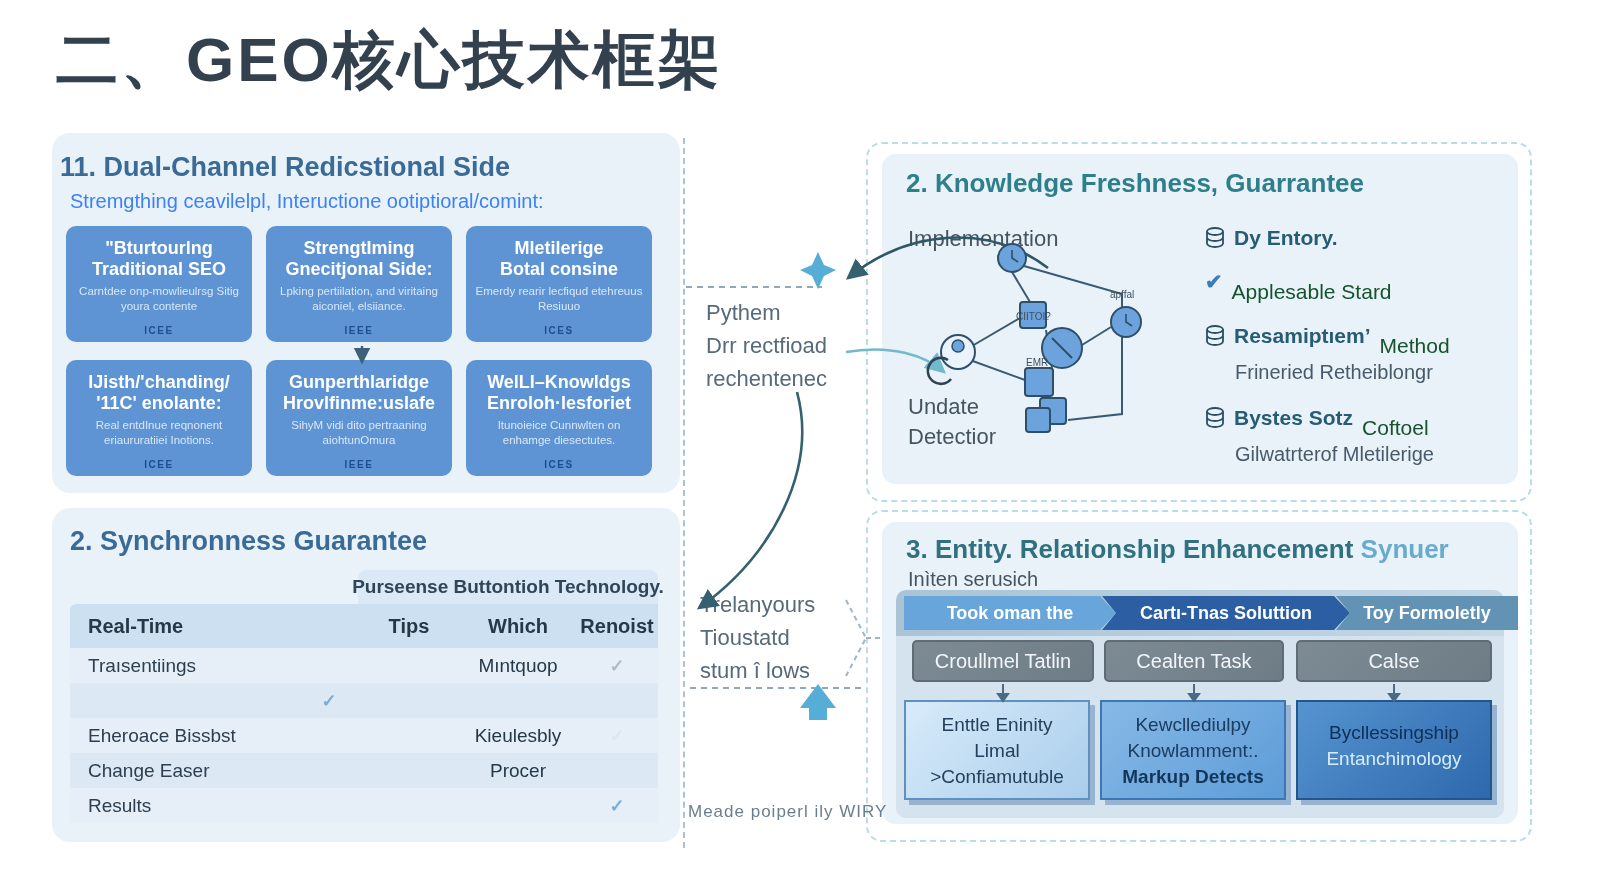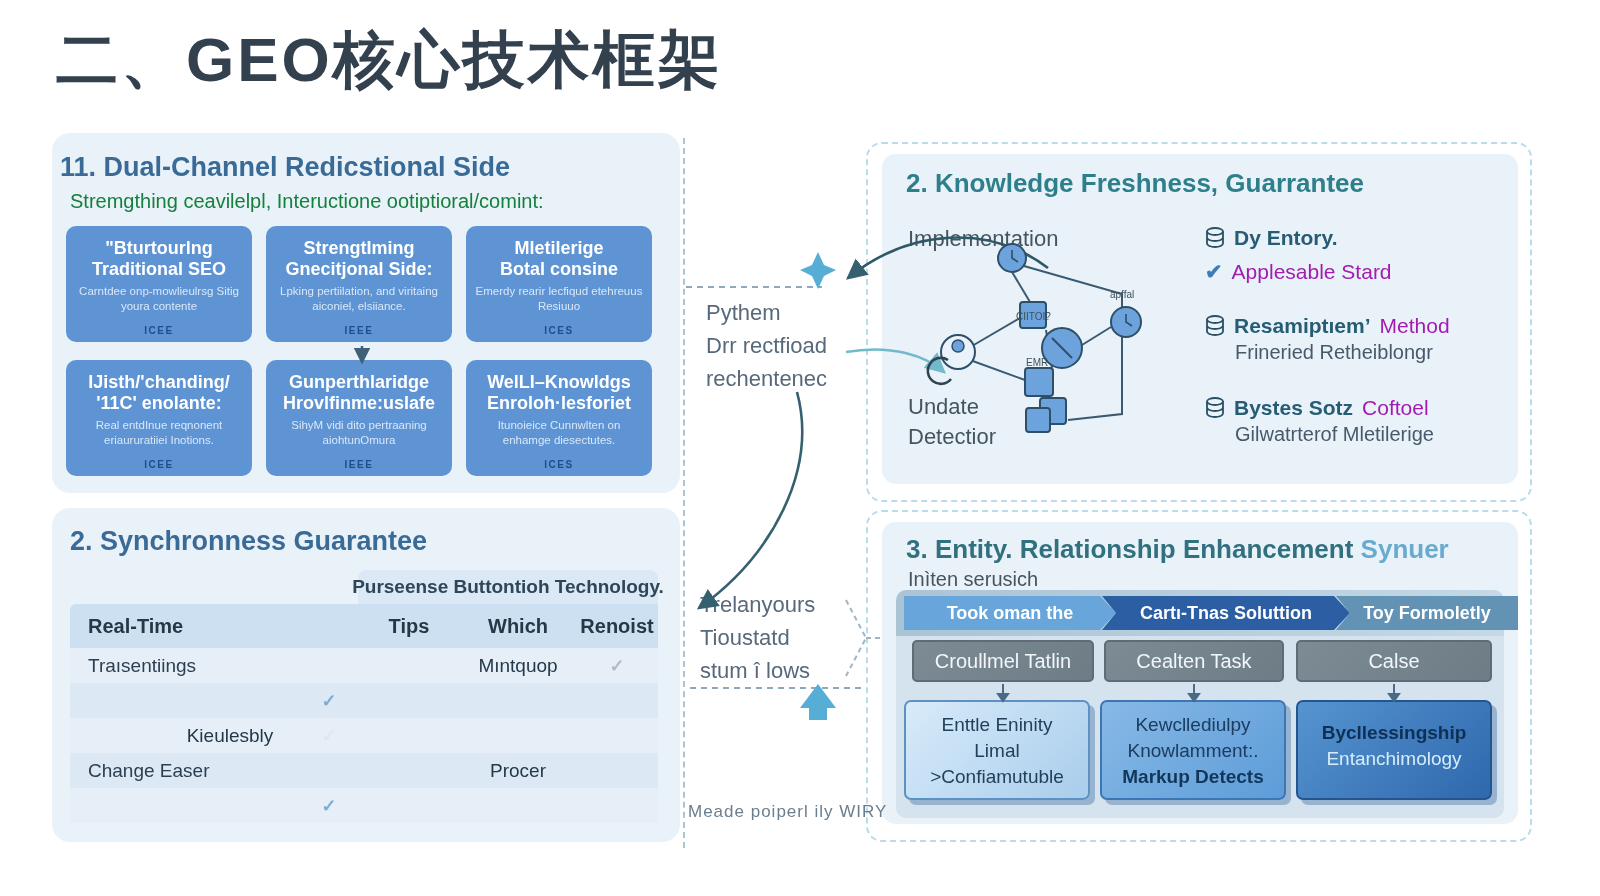--- a/index.html
+++ b/index.html
@@ -6,21 +6,21 @@
   body{width:1600px;height:896px;background:#ffffff;font-family:"Liberation Sans",sans-serif;position:relative;overflow:hidden;}
   .abs{position:absolute;}
   
   #title{left:56px;top:18px;font-size:62px;font-weight:700;color:#33404d;letter-spacing:3px;white-space:nowrap;}
   
   .panel{background:#e9f1f9;border-radius:18px;}
   #p1{left:52px;top:133px;width:628px;height:360px;}
   #p2{left:52px;top:508px;width:628px;height:334px;}
   #p1h,#p2h{font-size:27px;font-weight:700;color:#3a6b97;white-space:nowrap;}
   #p1h{left:60px;top:152px;}
-  #p1sub{left:70px;top:190px;font-size:20px;color:#15803d;white-space:nowrap;}
+  #p1sub{left:70px;top:190px;font-size:20px;color:#3b82f6;white-space:nowrap;}
   #p2h{left:70px;top:526px;}
   
   #boxes{left:66px;top:226px;width:586px;display:grid;grid-template-columns:repeat(3,1fr);gap:18px 14px;}
   .bluebox{background:#5e94d4;border-radius:10px;height:116px;color:#fff;text-align:center;padding:12px 8px 6px;box-sizing:border-box;position:relative;}
   .bluebox .t{font-size:18px;font-weight:700;line-height:1.18;}
   .bluebox .b{font-size:11.5px;color:#d9e7f8;margin-top:4px;line-height:1.3;}
   .bluebox .badge{position:absolute;bottom:6px;left:0;right:0;font-size:10px;font-weight:700;color:#1d4e8e;letter-spacing:1.5px;}
   
   #grouphdr{left:358px;top:570px;width:300px;height:34px;background:#dbe8f5;border-radius:8px 8px 0 0;font-size:19px;font-weight:700;color:#2e4658;display:flex;align-items:center;justify-content:center;white-space:nowrap;}
   #thead{left:70px;top:604px;width:588px;height:44px;background:#cdе0f1;background:#cde0f1;display:flex;align-items:center;border-radius:6px 0 0 0;}
@@ -48,44 +48,44 @@
   #p3o{left:866px;top:142px;width:662px;height:356px;}
   #p4o{left:866px;top:510px;width:662px;height:328px;}
   #p3{left:882px;top:154px;width:636px;height:330px;background:#e9f2f9;border-radius:14px;}
   #p4{left:882px;top:522px;width:636px;height:302px;background:#e9f2f9;border-radius:14px;}
   #p3h{left:906px;top:168px;font-size:26px;font-weight:700;color:#2e7f8c;white-space:nowrap;}
   #impl{left:908px;top:226px;font-size:22px;color:#44555f;}
   #update{left:908px;top:392px;font-size:22px;color:#44555f;line-height:30px;}
   .kitem{position:absolute;left:1205px;white-space:nowrap;}
   .kline1{display:flex;align-items:center;gap:9px;}
   .kbold{font-weight:700;color:#265c74;font-size:21px;}
-  .krest{color:#a21caf;font-size:21px;}
+  .krest{color:#14532d;font-size:21px;margin-top:20px;}
   .kline2{margin-left:30px;color:#47596a;font-size:20px;margin-top:3px;}
   .kcheck{font-size:21px;color:#3e7cb8;font-weight:700;}
   
   #p4h{left:906px;top:534px;font-size:26px;font-weight:700;color:#30707f;white-space:nowrap;}
   #p4h .accent{color:#68abce;}
   #p4sub{left:908px;top:568px;font-size:20px;color:#44555f;}
   #p4band{left:896px;top:590px;width:608px;height:46px;background:linear-gradient(90deg,#aac4d6,#c4d8e5);border-radius:10px 10px 0 0;}
   #p4low{left:896px;top:636px;width:608px;height:182px;background:#d5e3ef;border-radius:0 0 10px 10px;}
   #chevbar{left:904px;top:596px;display:flex;}
   .chev{height:34px;display:flex;align-items:center;justify-content:center;color:#fff;font-weight:700;font-size:18px;white-space:nowrap;}
   #chev1{width:212px;background:#68a5da;clip-path:polygon(0 0,calc(100% - 16px) 0,100% 50%,calc(100% - 16px) 100%,0 100%);}
   #chev2{width:248px;margin-left:-14px;background:#2b5ea3;clip-path:polygon(0 0,calc(100% - 16px) 0,100% 50%,calc(100% - 16px) 100%,0 100%,14px 50%);}
   #chev3{width:182px;margin-left:-14px;background:#6292b4;clip-path:polygon(0 0,100% 0,100% 100%,0 100%,14px 50%);}
   .graybox{position:absolute;top:640px;height:42px;background:linear-gradient(135deg,#7d8b95,#6e7c86);border:2px solid #5f6b75;border-radius:5px;color:#f2f6f9;font-size:20px;display:flex;align-items:center;justify-content:center;box-sizing:border-box;}
   #g1{left:912px;width:182px;}
   #g2{left:1104px;width:180px;}
   #g3{left:1296px;width:196px;}
-  .entbox{position:absolute;top:700px;height:100px;border-radius:7px;box-sizing:border-box;text-align:center;padding-top:10px;font-size:19px;line-height:26px;box-shadow:5px 5px 0 rgba(40,90,150,.35);}
+  .entbox{position:absolute;top:700px;height:100px;border-radius:0;box-sizing:border-box;text-align:center;padding-top:10px;font-size:19px;line-height:26px;box-shadow:5px 5px 0 rgba(40,90,150,.35);}
   #e1{left:904px;width:186px;background:linear-gradient(135deg,#d8ebfa,#a9cdeb);border:2px solid #5d91c4;color:#223f5c;}
   #e2{left:1100px;width:186px;background:linear-gradient(135deg,#87b9e6,#5d9cd8);border:2px solid #3d76b4;color:#1c3c60;}
   #e2 .bold3{font-weight:700;color:#12365a;}
   #e3{left:1296px;width:196px;background:linear-gradient(135deg,#5694d0,#2e68ad);border:2px solid #24558f;padding-top:18px;}
-  #e3 .l1{font-weight:700;color:#0e3055;}
+  #e3 .l1{font-weight:400;color:#0e3055;}
   #e3 .l2{color:#d6ecfb;}
   
   #vline{left:683px;top:138px;height:710px;width:0;border-left:2px dashed #aec3d2;}
   #flow1{left:706px;top:296px;font-size:22px;color:#57697a;line-height:33px;}
   #flow2{left:700px;top:588px;font-size:22px;color:#57697a;line-height:33px;}
   #note{left:688px;top:802px;font-size:17px;color:#6b7e8d;letter-spacing:1px;white-space:nowrap;}
   .line{display:block;}
   #overlay{left:0;top:0;pointer-events:none;}
   .flowlabel{font-size:10px;fill:#3d4f5c;font-family:"Liberation Sans",sans-serif;}
 </style>
@@ -163,31 +163,33 @@
     <span class="c2"><span class="dot teal"></span></span>
     <span class="c3 which">Mıntquop</span>
     <span class="c4"><span class="check gray">✓</span></span>
   </div>
   <div class="row">
     <span class="c2"><span class="dot dark"></span></span>
     <span class="c3"><span class="dot pale"></span></span>
     <span class="c4"><span class="check blue">✓</span></span>
   </div>
   <div class="row">
+    <span class="c1 rlabel">Eheroace Bissbst</span>
     <span class="c2"><span class="dot dark"></span></span>
     <span class="c3 which">Kieulesbly</span>
     <span class="c4"><span class="check faint">✓</span></span>
   </div>
   <div class="row">
     <span class="c1 rlabel">Change Easer</span>
     <span class="c2"><span class="dot teal"></span></span>
     <span class="c3 which">Procer</span>
     <span class="c4"><span class="check faint">✓</span></span>
   </div>
   <div class="row">
+    <span class="c1 rlabel">Results</span>
     <span class="c2"><span class="dot dark"></span></span>
     <span class="c3"><span class="dot pale"></span></span>
     <span class="c4"><span class="check blue">✓</span></span>
   </div>
 </div>
 
 <div class="abs dashedpanel" id="p3o"></div>
 <div class="abs" id="p3"></div>
 <div class="abs" id="p3h">2. Knowledge Freshness, Guarrantee</div>
 <div class="abs" id="impl">Implementation</div>

